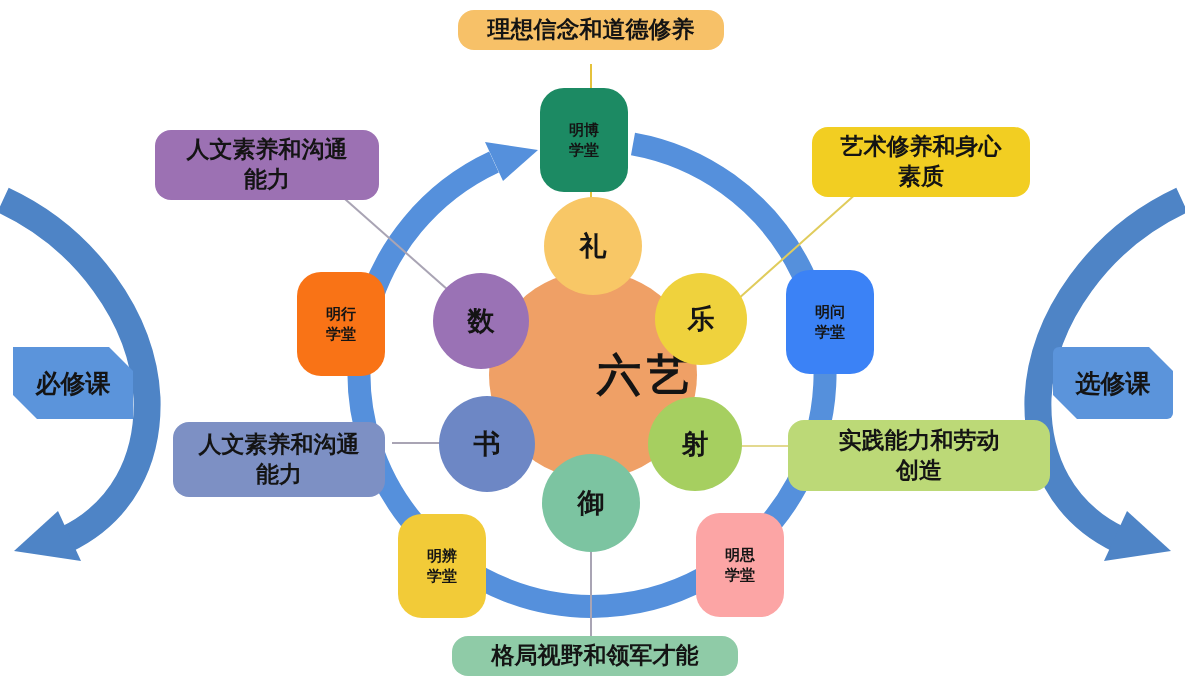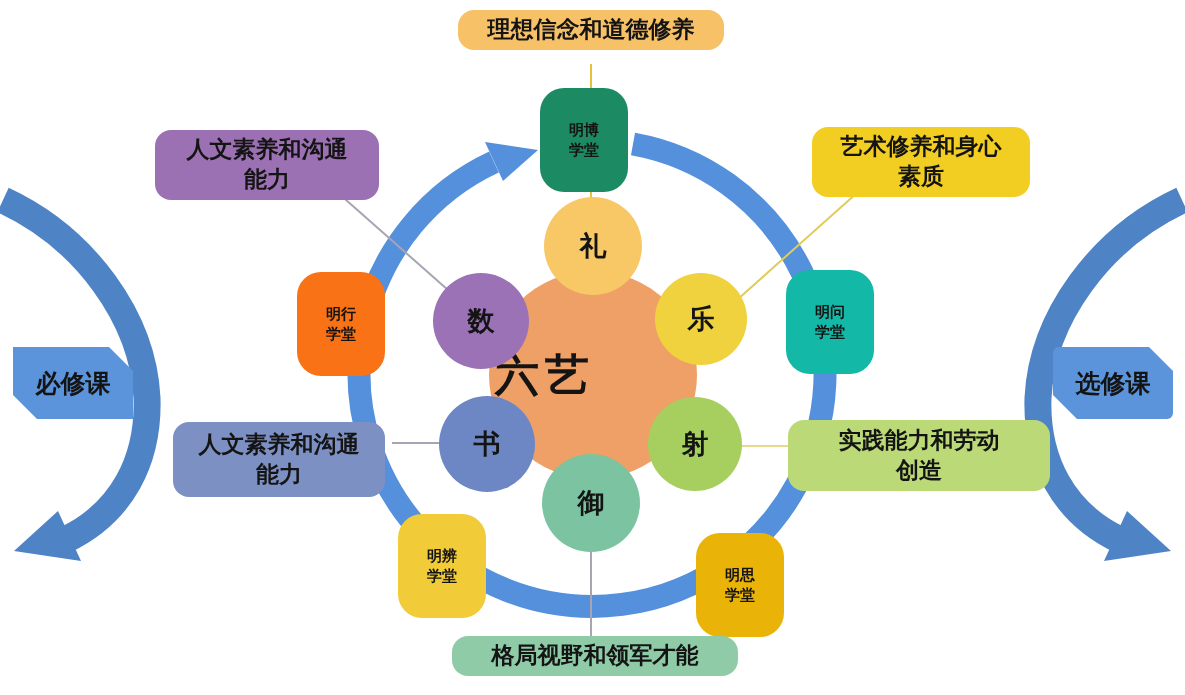--- a/index.html
+++ b/index.html
@@ -10,40 +10,40 @@
   svg.layer{position:absolute;left:0;top:0;z-index:0;}
 
   
   .circle{
     position:absolute;border-radius:50%;display:flex;align-items:center;justify-content:center;
     font-weight:bold;z-index:2;
   }
   .circle .glyph{font-size:27px;line-height:1;}
   .center-circle{
     position:absolute;left:489px;top:271px;width:208px;height:208px;border-radius:50%;
-    background:#EFA066;display:flex;align-items:center;justify-content:flex-start;z-index:1;
+    background:#EFA066;display:flex;align-items:center;justify-content:flex-end;z-index:1;
   }
   .center-circle .glyph{font-size:44px;font-weight:bold;letter-spacing:6px;text-indent:6px;}
 
   .c-li {left:544px;top:197px;width:98px;height:98px;background:#F8C766;}
   .c-yue{left:655px;top:273px;width:92px;height:92px;background:#EFD23D;}
   .c-she{left:648px;top:397px;width:94px;height:94px;background:#A6CF60;}
   .c-yu {left:542px;top:454px;width:98px;height:98px;background:#7CC4A1;}
   .c-shubook{left:439px;top:396px;width:96px;height:96px;background:#6D87C5;}
   .c-shunum {left:433px;top:273px;width:96px;height:96px;background:#9A72B5;}
 
   
   .academy{
     position:absolute;width:88px;height:104px;border-radius:24px;z-index:3;
     display:flex;align-items:center;justify-content:center;text-align:center;
     font-size:15px;font-weight:bold;line-height:1.35;white-space:pre-line;
   }
   .a-mingbo  {left:540px;top:88px; background:#1C8A63;}
-  .a-mingwen {left:786px;top:270px;background:#14b8a6;}
-  .a-mingsi  {left:696px;top:513px;background:#eab308;margin-top:20px;}
+  .a-mingwen {left:786px;top:270px;background:#3b82f6;}
+  .a-mingsi  {left:696px;top:513px;background:#fca5a5;}
   .a-mingbian{left:398px;top:514px;background:#F2CB38;}
   .a-mingxing{left:297px;top:272px;background:#f97316;}
 
   
   .outcome{
     position:absolute;border-radius:16px;z-index:4;
     display:flex;align-items:center;justify-content:center;text-align:center;
     font-size:23px;font-weight:bold;line-height:1.3;white-space:pre-line;
   }
   .o-ideal     {left:458px;top:10px; width:266px;height:40px;background:#F7C168;}

